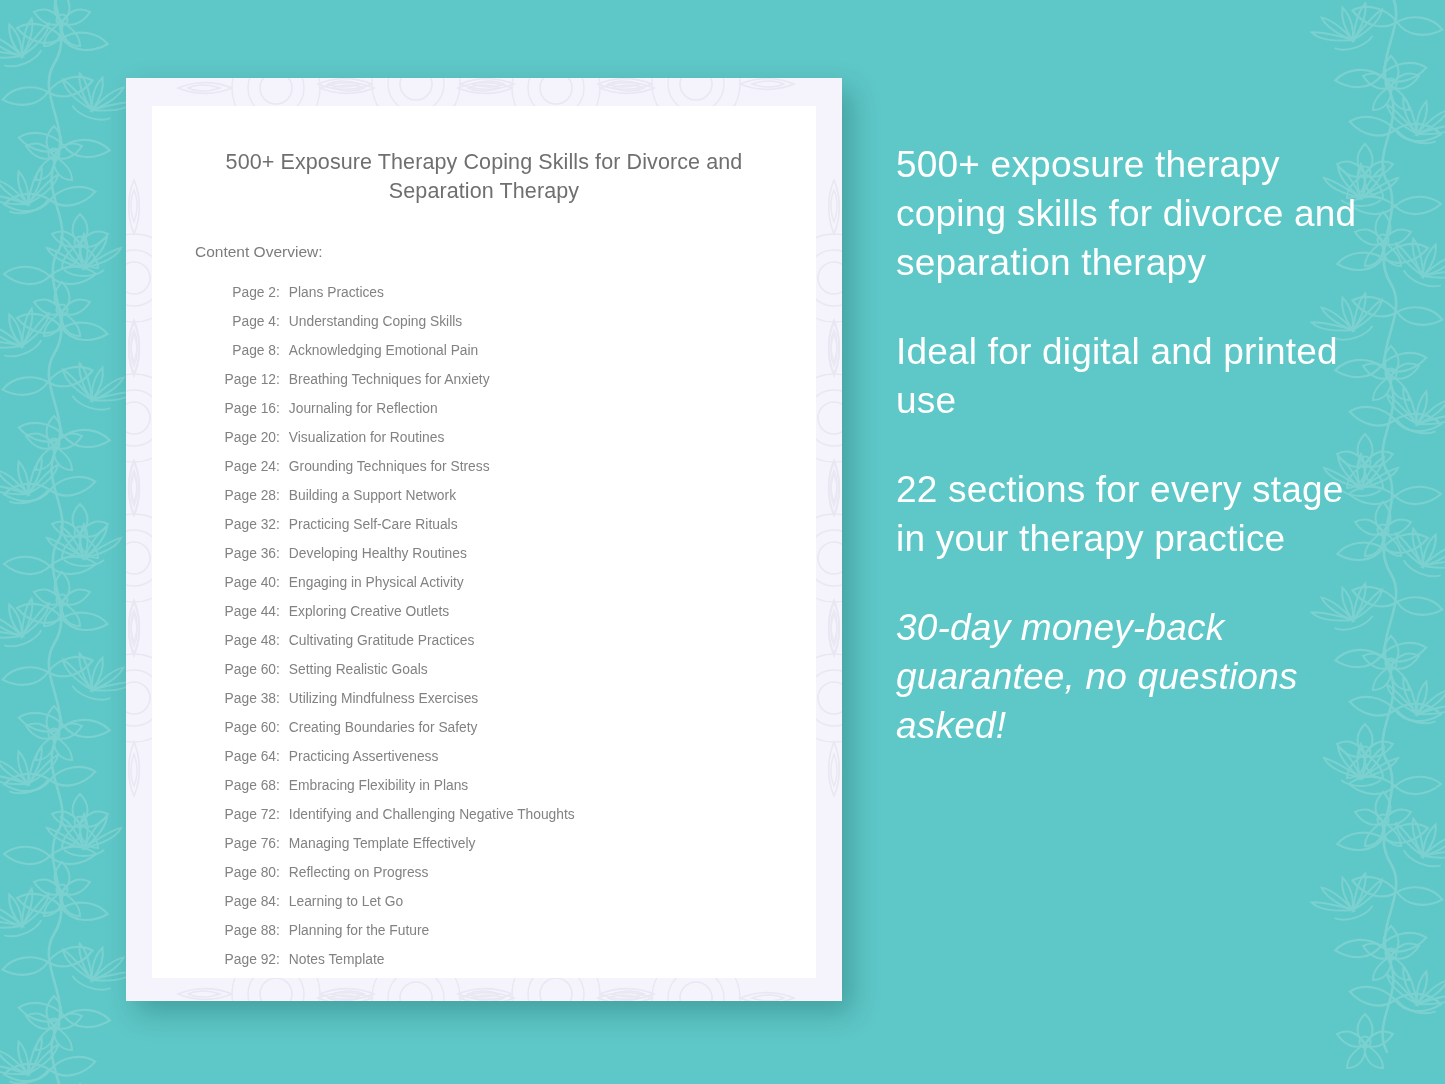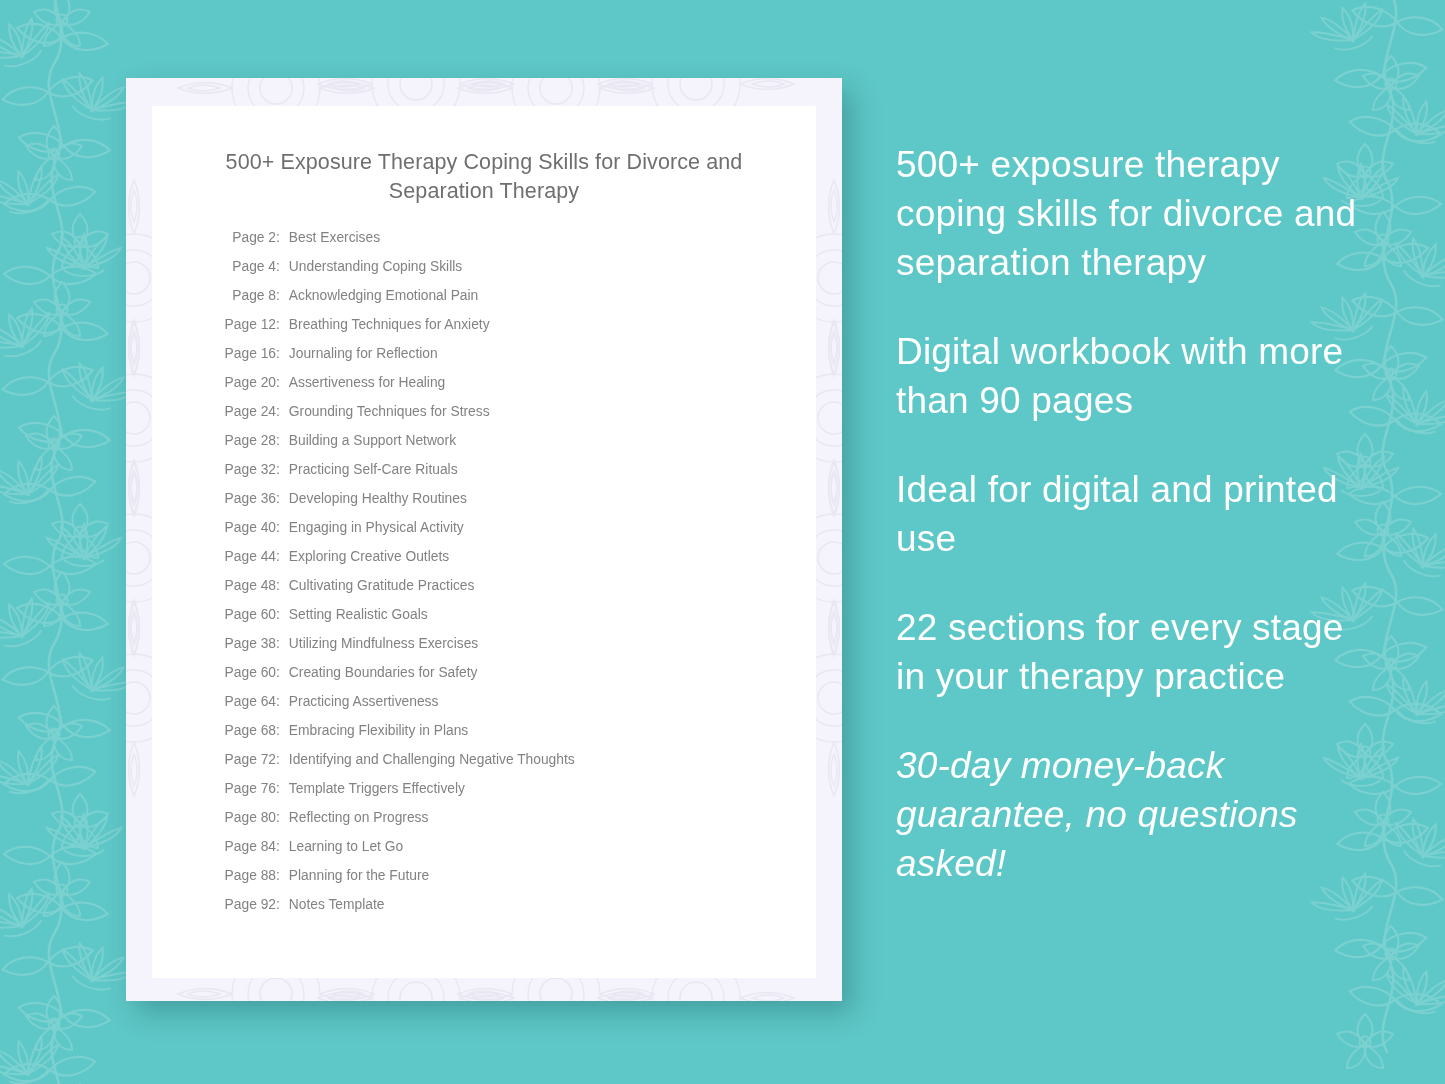--- a/index.html
+++ b/index.html
@@ -228,26 +228,27 @@
       <use href="#mandala" x="290" y="920"></use>
       <use href="#mandala" x="430" y="916"></use>
       <use href="#mandala" x="570" y="920"></use>
     </svg>
   </div>
 
   <div class="page">
 
     <h1 class="page-title">500+ Exposure Therapy Coping Skills for Divorce and Separation Therapy</h1>
 
+    <div class="overview-label">Content Overview:</div>
 
     <ul class="toc" id="toc-list">
         <li class="toc-row">
           <span class="toc-page">Page  2</span>
           <span class="toc-colon">:</span>
-          <span class="toc-title">Best Exercises</span>
+          <span class="toc-title">Plans Practices</span>
         </li>
         <li class="toc-row">
           <span class="toc-page">Page  4</span>
           <span class="toc-colon">:</span>
           <span class="toc-title">Understanding Coping Skills</span>
         </li>
         <li class="toc-row">
           <span class="toc-page">Page  8</span>
           <span class="toc-colon">:</span>
           <span class="toc-title">Acknowledging Emotional Pain</span>
@@ -258,21 +259,21 @@
           <span class="toc-title">Breathing Techniques for Anxiety</span>
         </li>
         <li class="toc-row">
           <span class="toc-page">Page 16</span>
           <span class="toc-colon">:</span>
           <span class="toc-title">Journaling for Reflection</span>
         </li>
         <li class="toc-row">
           <span class="toc-page">Page 20</span>
           <span class="toc-colon">:</span>
-          <span class="toc-title">Assertiveness for Healing</span>
+          <span class="toc-title">Visualization for Routines</span>
         </li>
         <li class="toc-row">
           <span class="toc-page">Page 24</span>
           <span class="toc-colon">:</span>
           <span class="toc-title">Grounding Techniques for Stress</span>
         </li>
         <li class="toc-row">
           <span class="toc-page">Page 28</span>
           <span class="toc-colon">:</span>
           <span class="toc-title">Building a Support Network</span>
@@ -328,21 +329,21 @@
           <span class="toc-title">Embracing Flexibility in Plans</span>
         </li>
         <li class="toc-row">
           <span class="toc-page">Page 72</span>
           <span class="toc-colon">:</span>
           <span class="toc-title">Identifying and Challenging Negative Thoughts</span>
         </li>
         <li class="toc-row">
           <span class="toc-page">Page 76</span>
           <span class="toc-colon">:</span>
-          <span class="toc-title">Template Triggers Effectively</span>
+          <span class="toc-title">Managing Template Effectively</span>
         </li>
         <li class="toc-row">
           <span class="toc-page">Page 80</span>
           <span class="toc-colon">:</span>
           <span class="toc-title">Reflecting on Progress</span>
         </li>
         <li class="toc-row">
           <span class="toc-page">Page 84</span>
           <span class="toc-colon">:</span>
           <span class="toc-title">Learning to Let Go</span>
@@ -357,17 +358,16 @@
           <span class="toc-colon">:</span>
           <span class="toc-title">Notes Template</span>
         </li>
       </ul>
 
   </div>
 </div>
 
 <div class="marketing" id="marketing-col">
     <div class="mk-block">500+ exposure therapy coping skills for divorce and separation therapy</div>
-    <div class="mk-block">Digital workbook with more than 90 pages</div>
     <div class="mk-block">Ideal for digital and printed use</div>
     <div class="mk-block">22 sections for every stage in your therapy practice</div>
     <div class="mk-block">30-day money-back guarantee, no questions asked!</div>
   </div>
 
 </body></html>

